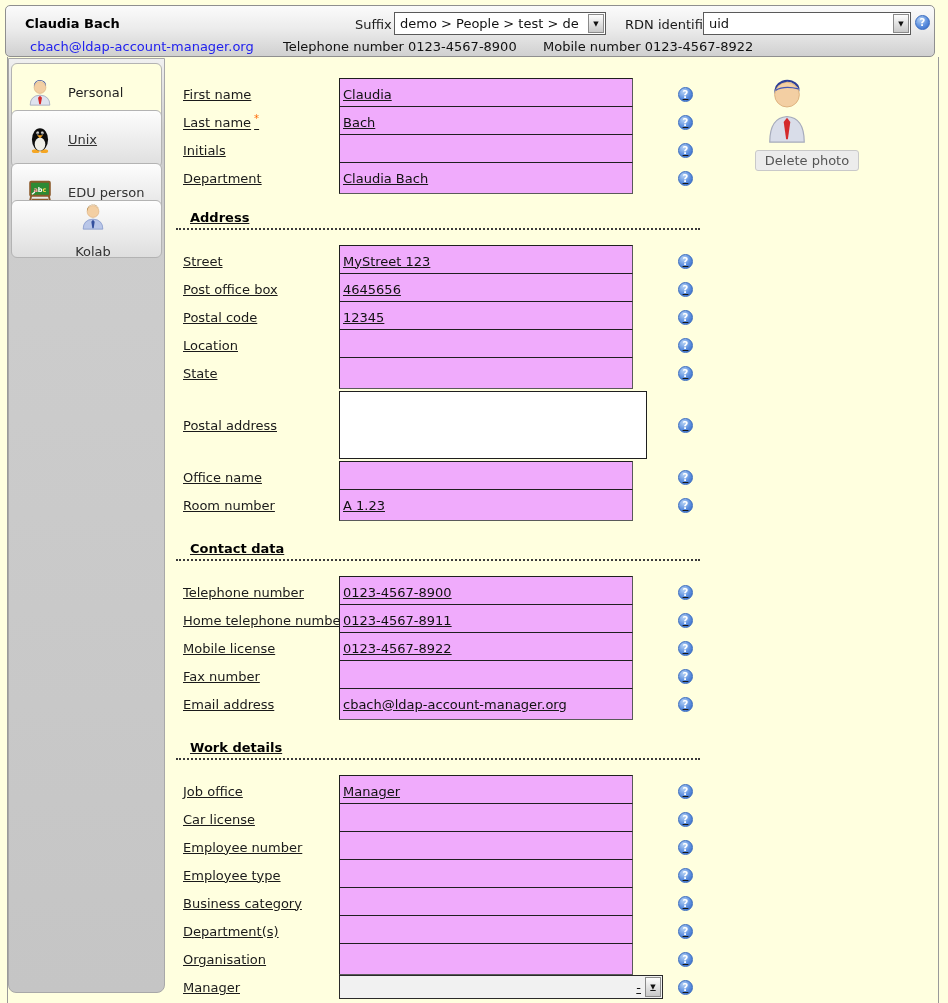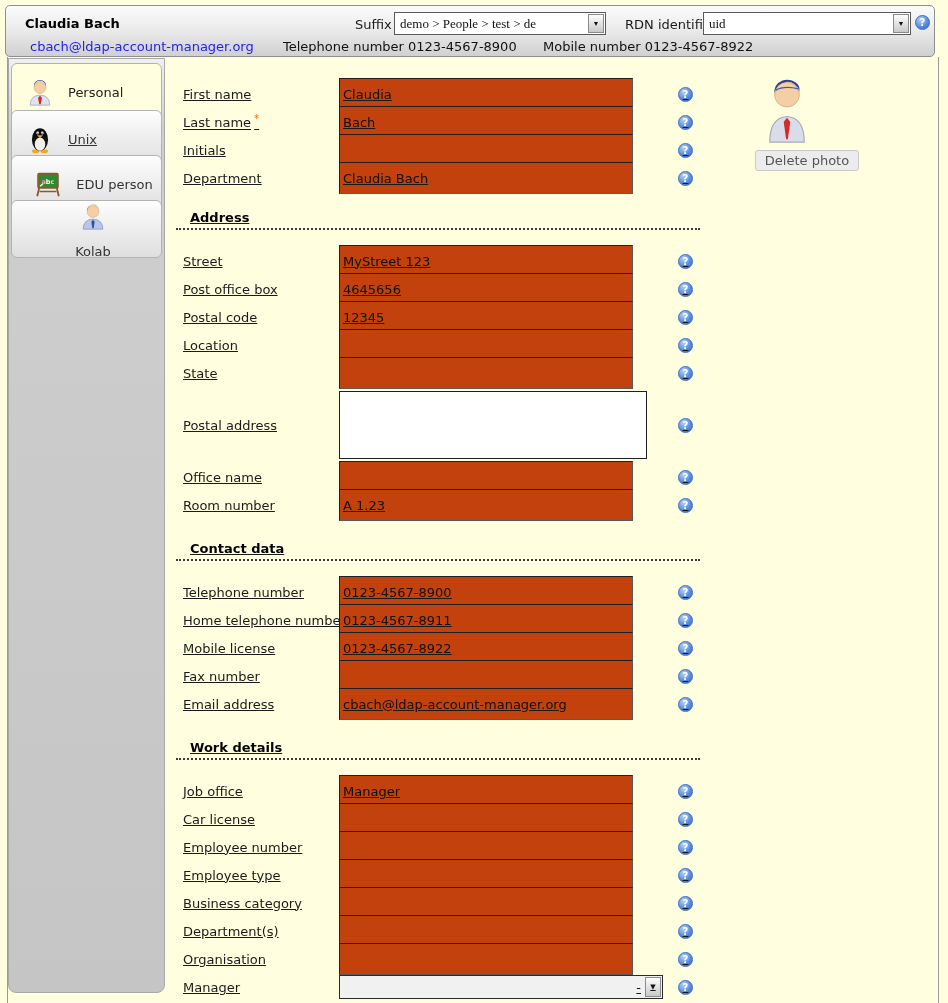--- a/index.html
+++ b/index.html
@@ -14,21 +14,21 @@
   .header{
     position:absolute;left:5px;top:5px;width:928px;height:50px;
     border:1px solid #8f8f8f;border-radius:5px;
     background:linear-gradient(to bottom,#fbfbfb,#ececec 45%,#d0d0d0);
   }
   .hdr-name{position:absolute;left:19px;top:10px;font-weight:bold;color:#000;white-space:nowrap;}
   .hdr-lbl{position:absolute;top:11px;color:#1a1a1a;white-space:nowrap;}
   .hselect{
     position:absolute;top:6px;height:23px;box-sizing:border-box;
     background:#fff;border:1px solid #5a5a5a;
-    display:flex;align-items:center;cursor:pointer;font-family:Liberation Serif, serif;
+    display:flex;align-items:center;cursor:pointer;
   }
   .hselect .seltxt{flex:1;padding:0 2px 0 5px;white-space:nowrap;overflow:hidden;color:#111;}
   .selbtn{
     width:16px;height:19px;margin-right:1px;flex:0 0 16px;box-sizing:border-box;
     background:linear-gradient(to bottom,#fdfdfd,#c9c9c9);
     border:1px solid #8a8a8a;
     font-size:7px;color:#111;display:flex;align-items:center;justify-content:center;
   }
   .hdr-email{position:absolute;left:24px;top:33px;color:#2222ee;text-decoration:none;cursor:pointer;white-space:nowrap;}
   .hdr-phone{position:absolute;left:277px;top:33px;white-space:nowrap;color:#111;}
@@ -66,21 +66,21 @@
 
   
   .content{position:absolute;left:176px;top:80px;width:560px;text-decoration:underline;}
   .frow{display:flex;align-items:center;height:28px;white-space:nowrap;}
   .frow.tall{height:76px;}
   .flabel{flex:0 0 163px;width:163px;box-sizing:border-box;padding-left:7px;white-space:nowrap;}
   .req{color:#ff6600;font-size:10px;vertical-align:super;margin-left:3px;}
   .tinput{
     width:294px;height:32px;box-sizing:border-box;flex:0 0 294px;
     border:1px solid #1f1f1f;border-bottom-color:#5a5a5a;border-right-color:#5a5a5a;
-    background:#c2410c;padding:13px 3px;font:inherit;color:#111;
+    background:#f0abfc;padding:13px 3px;font:inherit;color:#111;
   }
   .tarea{
     width:308px;height:68px;box-sizing:border-box;flex:0 0 308px;resize:none;
     border:1px solid #1f1f1f;background:#fff;padding:1px 3px;font:inherit;
   }
   .frow .help{margin-left:45px;}
   .frow.tall .help{margin-left:31px;}
   .frow.mrow .help{margin-left:15px;}
   .section{
     width:524px;box-sizing:border-box;
@@ -153,21 +153,21 @@
           <ellipse cx="16" cy="21.5" rx="5.6" ry="7" fill="#f0efe8"></ellipse>
           <circle cx="13.6" cy="9.6" r="1.5" fill="#fff"></circle>
           <circle cx="18.4" cy="9.6" r="1.5" fill="#fff"></circle>
           <circle cx="13.9" cy="9.8" r="0.7" fill="#000"></circle>
           <circle cx="18.1" cy="9.8" r="0.7" fill="#000"></circle>
           <polygon points="12.8,12 19.2,12 16,15.2" fill="#f5a623"></polygon>
         </svg>
       </span>
       <span class="tablabel">Unix</span>
     </div>
-    <div class="tab" style="top:96px;justify-content:center;">
+    <div class="tab" style="top:104px;">
       <span class="tabicon">
         <svg viewBox="0 0 32 32">
           <path d="M9 10 L4.5 29" stroke="#8b5a2b" stroke-width="2" fill="none"></path>
           <path d="M23 10 L27.5 29" stroke="#8b5a2b" stroke-width="2" fill="none"></path>
           <path d="M7 24 L25 24" stroke="#8b5a2b" stroke-width="1.6" fill="none"></path>
           <rect x="5.5" y="5" width="21" height="15" rx="1" fill="#2d8a34" stroke="#8b5a2b" stroke-width="2"></rect>
           <text x="9" y="15.5" font-size="7" font-family="DejaVu Sans, sans-serif" font-weight="bold"><tspan fill="#ff9d9d">a</tspan><tspan fill="#ffffff">b</tspan><tspan fill="#ffd94d">c</tspan></text>
           <path d="M7.5 18.5 L10.5 16" stroke="#ffffff" stroke-width="1.4"></path>
         </svg>
       </span>

